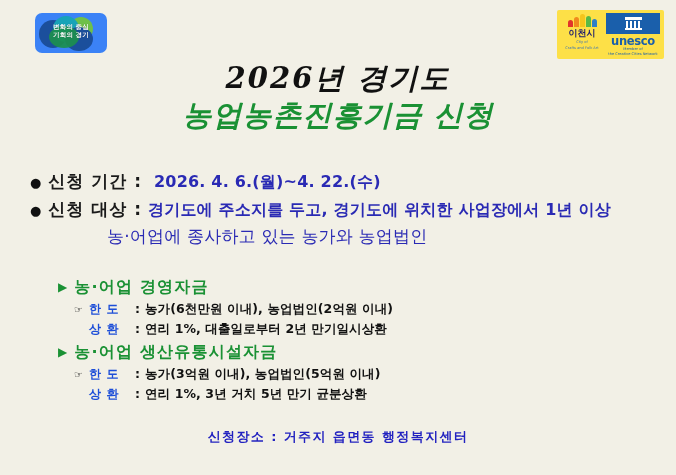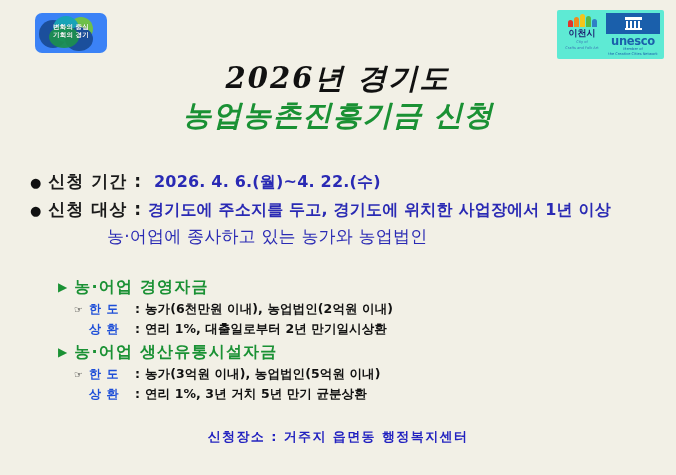--- a/index.html
+++ b/index.html
@@ -48,21 +48,21 @@
     text-shadow: 0 0 1px rgba(0,0,0,.35);
   }
 
   .logo-right {
     position: absolute;
     right: 12px;
     top: 10px;
     display: flex;
     align-items: flex-start;
     gap: 3px;
-    background: #5eead4;
+    background: #fde047;
     padding: 3px 4px;
     border-radius: 2px;
   }
   .logo-icheon {
     width: 42px;
     text-align: center;
     position: relative;
   }
   .arch {
     height: 14px;

